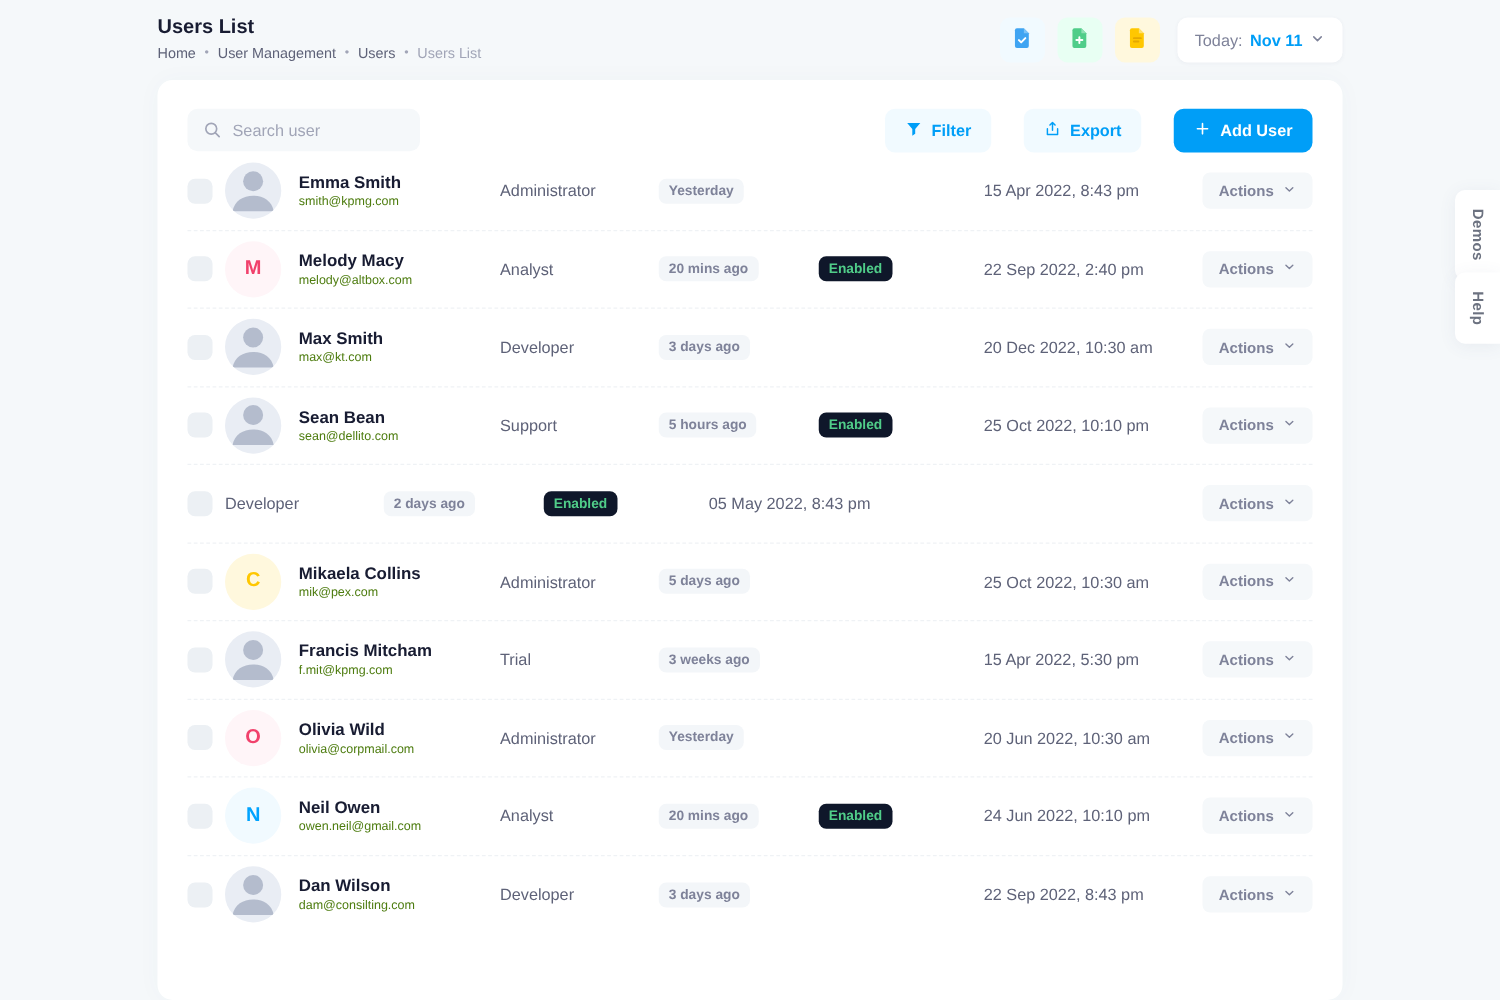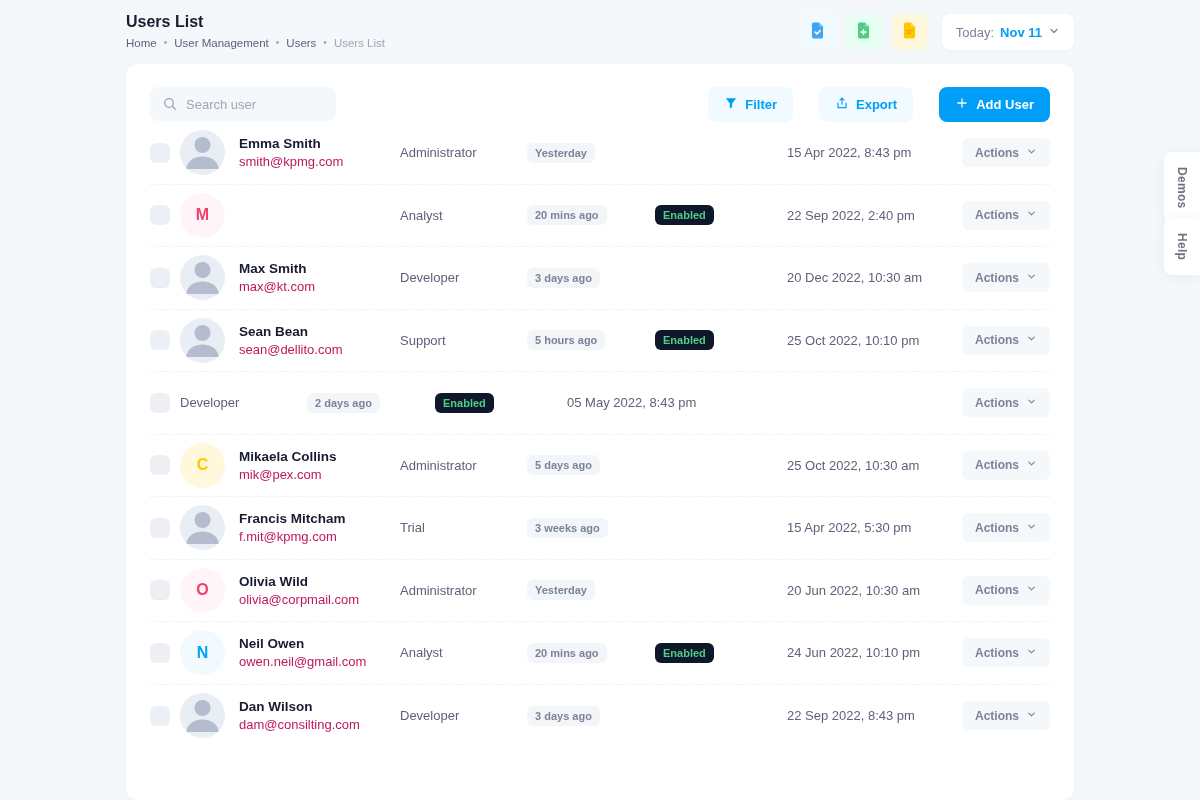--- a/index.html
+++ b/index.html
@@ -49,21 +49,21 @@
   .col-joined { flex:1; font-size:13px; color:#5e6278; }
   .col-actions { width:85px; display:flex; justify-content:flex-end; }
   .thead .col-actions { font-size:11px; }
 
   .checkbox { display:block; width:20px; height:20px; border-radius:6px; background:#ecf0f4; cursor:pointer; }
 
   .avatar { width:45px; height:45px; border-radius:50%; margin-right:14px; display:flex; align-items:center; justify-content:center; font-size:16px; font-weight:700; background:#e9edf4; overflow:hidden; flex:none; cursor:pointer; }
   .avatar-initial { line-height:1; }
   .user-meta { display:flex; flex-direction:column; gap:3px; }
   .uname { font-size:13.5px; font-weight:600; color:#181c32; cursor:pointer; text-decoration:none; }
-  .uemail { font-size:13px; color:#be185d; }
+  .uemail { font-size:10px; color:#4d7c0f; }
 
   .badge { display:inline-block; padding:4px 8px; border-radius:6px; font-size:11px; font-weight:700; }
   .badge:empty { display:none; }
   .badge-light { background:#f3f6f9; color:#7e8299; }
   .badge-success { background:#0f172a; color:#50cd89; }
 
   .actions-btn { display:flex; align-items:center; gap:7px; height:29px; padding:0 13px; border:none; border-radius:6px; background:#f5f8fa; color:#7e8299; font-size:12px; font-weight:600; cursor:pointer; font-family:"Liberation Sans", sans-serif; }
 
   
   .side-tab { position:absolute; right:0; background:#ffffff; border-radius:8px 0 0 8px; box-shadow:0 2px 14px rgba(76,87,125,0.08); writing-mode:vertical-rl; padding:15px 11px; font-size:12px; font-weight:600; color:#6c7280; cursor:pointer; letter-spacing:.3px; }
@@ -206,20 +206,24 @@
 
   <div class="trow">
     <div class="col-check">
             <span class="checkbox"></span>
           </div>
     <div class="col-user">
       <span class="avatar" style="background: rgb(255, 245, 248); color: rgb(241, 65, 108);">
         <span class="avatar-initial">M</span>
 
       </span>
+      <span class="user-meta">
+        <a class="uname">Melody Macy</a>
+        <span class="uemail">melody@altbox.com</span>
+      </span>
     </div>
     <div class="col-role">Analyst</div>
     <div class="col-login"><span class="badge badge-light">20 mins ago</span></div>
     <div class="col-twostep"><span class="badge badge-success">Enabled</span></div>
     <div class="col-joined">22 Sep 2022, 2:40 pm</div>
     <div class="col-actions">
       <button class="actions-btn">
         <span>Actions</span>
         <span>
           <svg width="11" height="11" viewBox="0 0 24 24">

